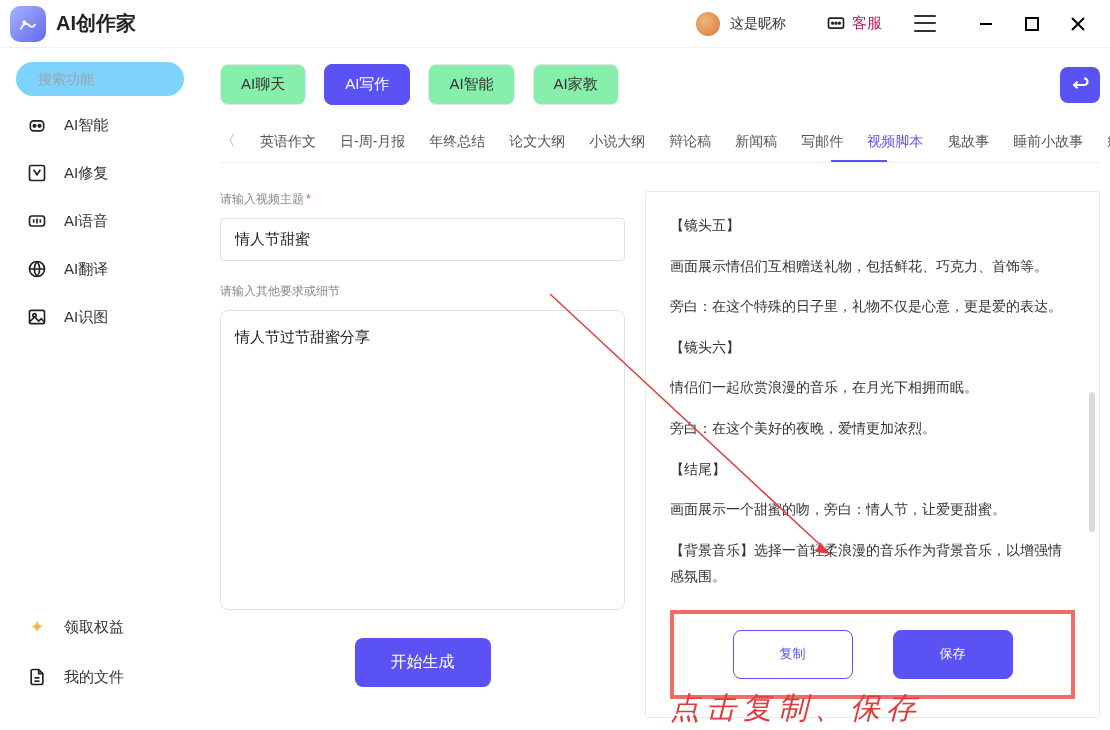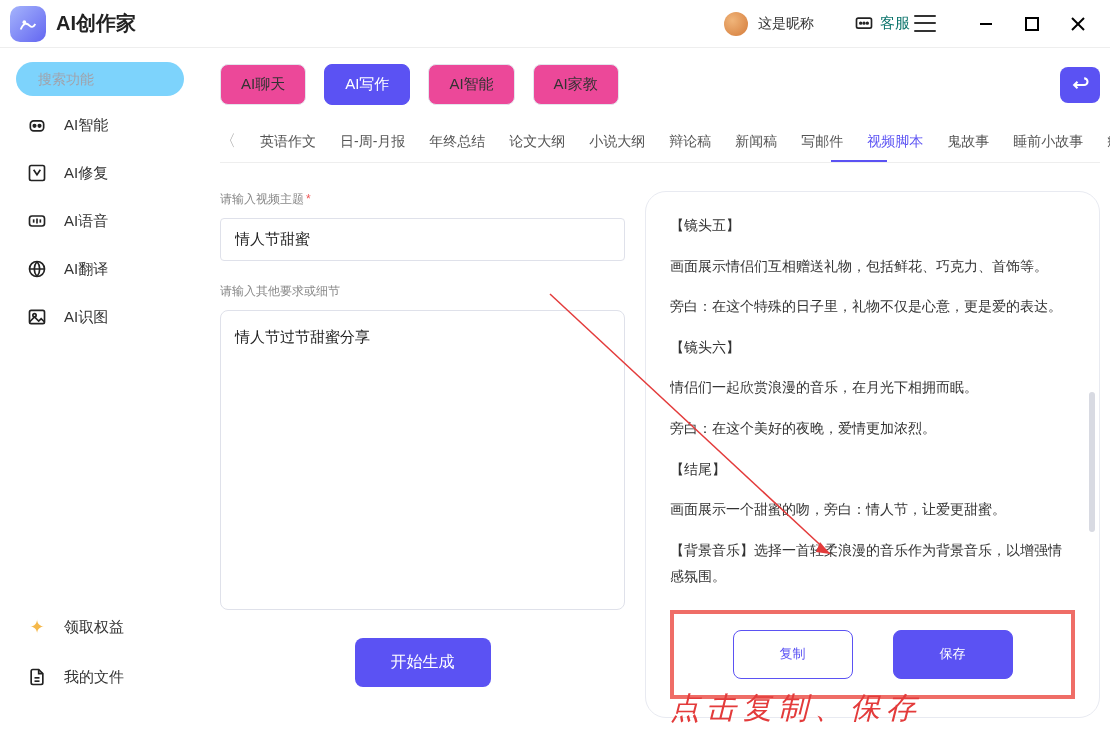--- a/index.html
+++ b/index.html
@@ -7,41 +7,41 @@
 
 .titlebar { height: 48px; display: flex; align-items: center; padding: 0 10px; border-bottom: 1px solid #eee; }
 .logo-wrap { display: flex; align-items: center; gap: 10px; }
 .logo { width: 36px; height: 36px; background: linear-gradient(135deg, #a5b4fc, #6366f1); border-radius: 10px; display: flex; align-items: center; justify-content: center; }
 .logo svg { width: 22px; height: 22px; }
 .app-title { font-size: 20px; font-weight: 700; color: #222; }
 .tb-spacer { flex: 1; }
 .user-chip { display: flex; align-items: center; gap: 10px; margin-right: 40px; }
 .avatar { width: 24px; height: 24px; border-radius: 50%; background: radial-gradient(circle at 35% 35%, #f0b57a, #d47b3a); }
 .nick { font-size: 14px; color: #333; }
-.support { display: flex; align-items: center; gap: 6px; font-size: 15px; color: #0f766e; margin-right: 4px; cursor: pointer; }
+.support { display: flex; align-items: center; gap: 6px; font-size: 15px; color: #be185d; margin-right: 32px; cursor: pointer; }
 .hamburger { width: 22px; height: 22px; display: flex; flex-direction: column; justify-content: space-around; margin-right: 40px; cursor: pointer; }
 .hamburger span { height: 2px; background: #333; border-radius: 1px; }
 .win-ctrl { display: flex; gap: 26px; align-items: center; padding-right: 12px; }
 .wc-btn { width: 20px; height: 20px; display: flex; align-items: center; justify-content: center; cursor: pointer; color: #222; }
 
 .body-row { display: flex; height: calc(100% - 60px); }
 
 .sidebar { width: 200px; padding: 14px 16px 0 16px; display: flex; flex-direction: column; }
 .search-box { display: flex; align-items: center; gap: 8px; background: #7dd3fc; border-radius: 20px; padding: 9px 14px; color: #a0a3ac; margin-bottom: 18px; }
 .search-box input { border: none; background: transparent; outline: none; font-size: 14px; flex: 1; color: #333; }
 .search-box input::placeholder { color: #a0a3ac; }
 .nav-list { display: flex; flex-direction: column; gap: 26px; padding-left: 10px; }
 .nav-item { display: flex; align-items: center; gap: 16px; cursor: pointer; color: #333; font-size: 15px; }
 .nav-item .ic { width: 22px; height: 22px; display: flex; align-items: center; justify-content: center; }
 .side-bottom { margin-top: auto; padding-bottom: 30px; display: flex; flex-direction: column; gap: 28px; padding-left: 10px; }
 .side-bottom .nav-item .spark { color: #f5b84a; font-size: 18px; }
 
 .main { flex: 1; padding: 16px 10px 0 20px; display: flex; flex-direction: column; overflow: hidden; }
 .tabs { display: flex; gap: 18px; align-items: center; }
-.tab { padding: 10px 20px; border: 1px solid #e3e5ed; border-radius: 8px; font-size: 15px; color: #333; cursor: pointer; background: #ec4899; }
+.tab { padding: 10px 20px; border: 1px solid #e3e5ed; border-radius: 8px; font-size: 15px; color: #333; cursor: pointer; background: #86efac; }
 .tab.active { background: #5b52f3; color: #fff; border-color: #5b52f3; }
 .back-pill { width: 40px; height: 36px; background: #5b52f3; border-radius: 8px; display: flex; align-items: center; justify-content: center; margin-left: auto; cursor: pointer; }
 .back-pill svg { width: 20px; height: 20px; stroke: #fff; }
 
 .cat-row { display: flex; align-items: center; gap: 24px; margin-top: 26px; font-size: 14px; color: #555; position: relative; }
 .cat-row .chev { color: #aaa; cursor: pointer; font-size: 16px; }
 .cat-item { cursor: pointer; white-space: nowrap; }
 .cat-item.active { color: #5b52f3; font-weight: 500; }
 .cat-underline { position: absolute; height: 2px; background: #5b52f3; bottom: -10px; width: 56px; left: 611px; }
 .cat-sep { height: 1px; background: #eee; margin-top: 10px; }
@@ -49,21 +49,21 @@
 .content-row { display: flex; gap: 20px; margin-top: 28px; flex: 1; overflow: hidden; }
 
 .left-col { flex: 1; display: flex; flex-direction: column; max-width: 420px; }
 .field-label { font-size: 12px; color: #888; margin-bottom: 10px; }
 .req { color: #e55; margin-left: 2px; }
 .text-input { width: 100%; border: 1px solid #dfe1ea; border-radius: 4px; padding: 12px 14px; font-size: 15px; color: #222; outline: none; }
 .textarea { width: 100%; border: 1px solid #dfe1ea; border-radius: 8px; padding: 14px; font-size: 15px; color: #222; outline: none; resize: none; height: 300px; font-family: inherit; line-height: 1.6; }
 .gap { height: 22px; }
 .gen-btn { align-self: center; margin-top: 28px; background: #5b52f3; color: #fff; border: none; padding: 14px 36px; font-size: 16px; border-radius: 8px; cursor: pointer; }
 
-.right-col { flex: 1; border: 1px solid #e8eaf1; border-radius: 21px; padding: 20px 24px 18px 24px; display: flex; flex-direction: column; position: relative; font-size: 14px; color: #333; line-height: 1.9; }
+.right-col { flex: 1; border: 1px solid #e8eaf1; border-radius: 2px; padding: 20px 24px 18px 24px; display: flex; flex-direction: column; position: relative; font-size: 14px; color: #333; line-height: 1.9; }
 .output { flex: 1; overflow: hidden; }
 .output p { margin-bottom: 14px; }
 .btn-row-wrap { border: 4px solid #ef6d67; padding: 16px 28px; margin-top: 4px; display: flex; gap: 40px; justify-content: center; }
 .obtn { flex: 1; max-width: 120px; padding: 11px 0; border-radius: 8px; font-size: 13px; cursor: pointer; text-align: center; }
 .obtn.copy { border: 1.5px solid #5b52f3; background: #fff; color: #5b52f3; }
 .obtn.save { border: 1.5px solid #5b52f3; background: #5b52f3; color: #fff; }
 .scrollbar-fake { position: absolute; right: 4px; top: 200px; width: 6px; height: 140px; background: #d8dae2; border-radius: 3px; }
 
 .annotation-arrow { position: absolute; left: 540px; top: 284px; pointer-events: none; }
 .annotation-text { position: absolute; left: 670px; top: 688px; font-size: 30px; color: #e33b3b; font-style: italic; font-family: "KaiTi", serif; pointer-events: none; letter-spacing: 6px; }

